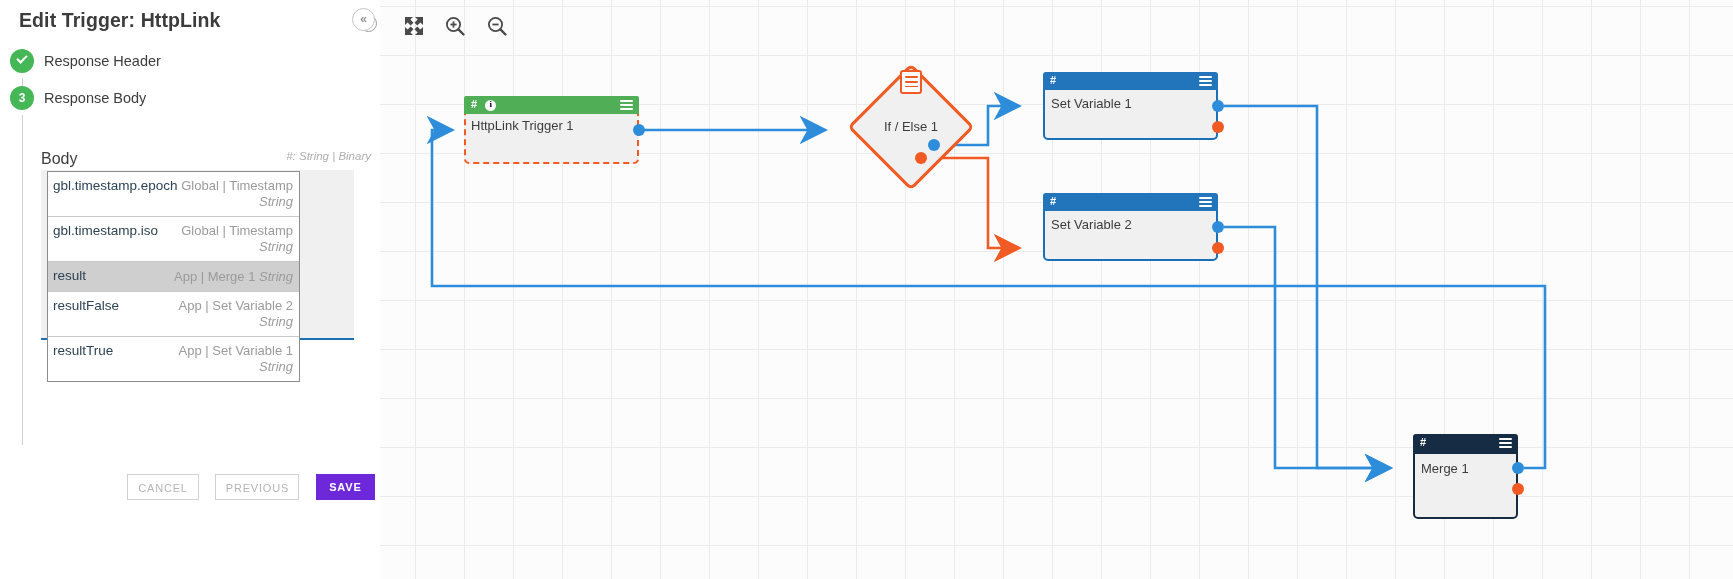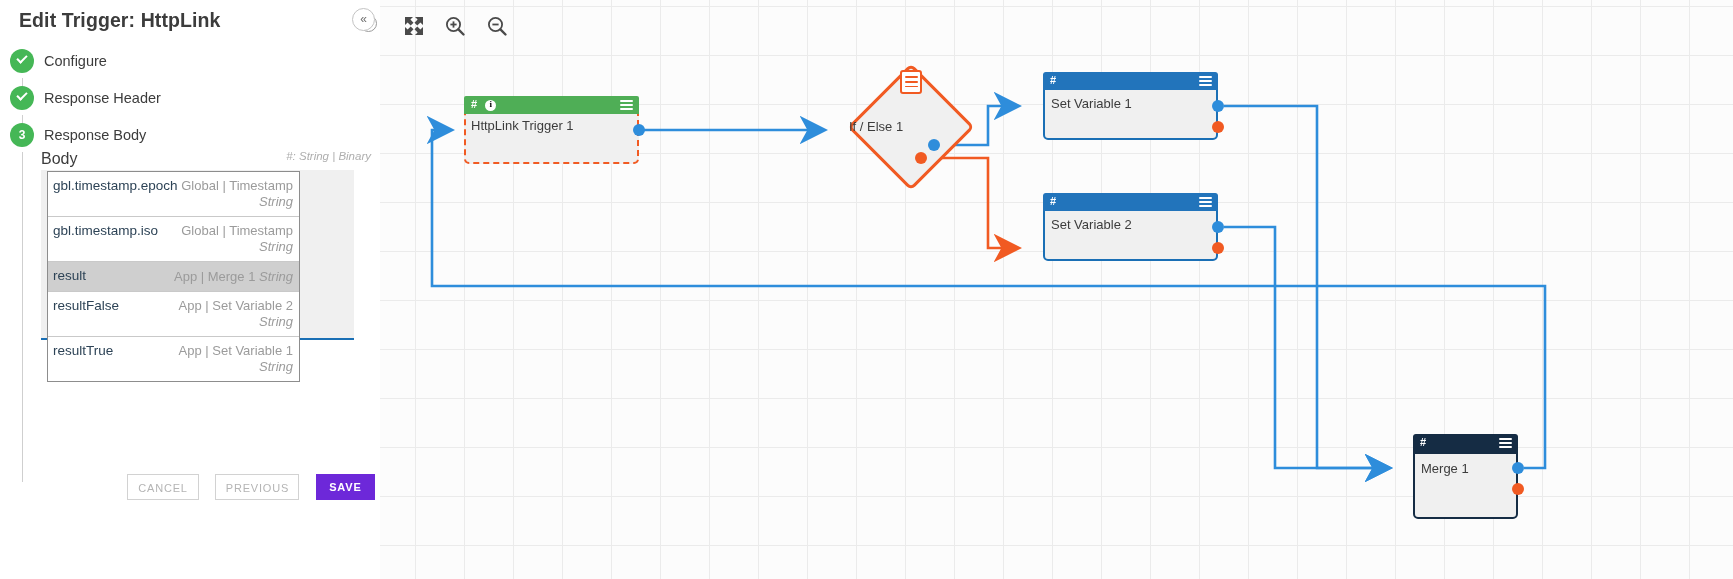--- a/index.html
+++ b/index.html
@@ -182,21 +182,21 @@
   .node-trigger .node-label{left:7px;top:22px;}
 
   
   .node-diamond{left:469px;top:65px;width:124px;height:124px;}
   .diamond-shape{
     position:absolute;left:17px;top:17px;width:90px;height:90px;
     background:#f0f0f0;border:3px solid #f15a22;border-radius:6px;
     transform:rotate(45deg);box-sizing:border-box;
   }
   .diamond-text{
-    position:absolute;left:0;top:54px;width:124px;
+    position:absolute;left:0;top:54px;width:124px;text-align:center;
     font-size:13px;color:#3c3c3c;
   }
   .diamond-badge{
     position:absolute;left:51px;top:5px;width:22px;height:24px;
     background:#fff;border:2px solid #f15a22;border-radius:3px;
     box-sizing:border-box;
   }
   .diamond-badge i{
     display:block;width:13px;height:1.8px;background:#f15a22;
     margin:3px auto 0;border-radius:1px;
@@ -223,25 +223,20 @@
 
 <div class="app">
 
   <div class="left-panel">
 
     <div class="panel-title">Edit Trigger: HttpLink</div>
     <div class="help-icon">?</div>
 
     <div class="stepper">
 
-      <div class="step">
-        <div class="step-dot check"></div>
-        <div class="step-label">Configure</div>
-        <div class="step-rail"></div>
-      </div>
 
       <div class="step">
         <div class="step-dot check"></div>
         <div class="step-label">Response Header</div>
         <div class="step-rail"></div>
       </div>
 
       <div class="step">
         <div class="step-dot">3</div>
         <div class="step-label">Response Body</div>

